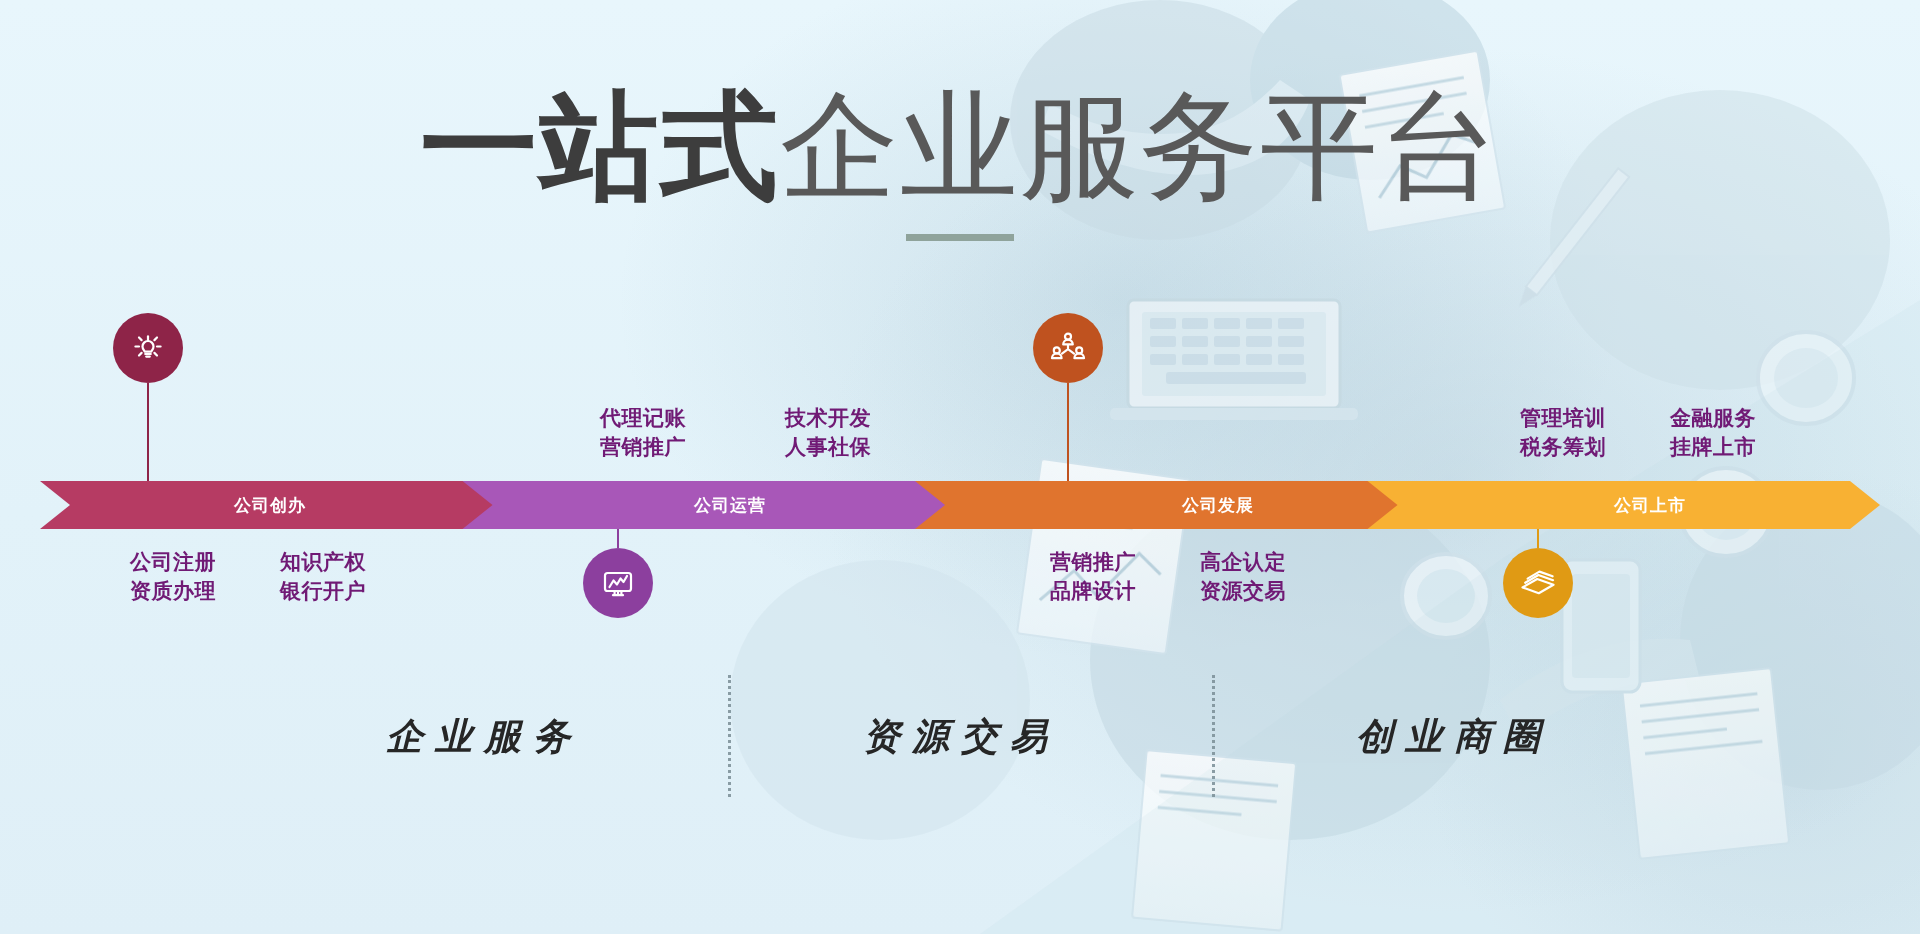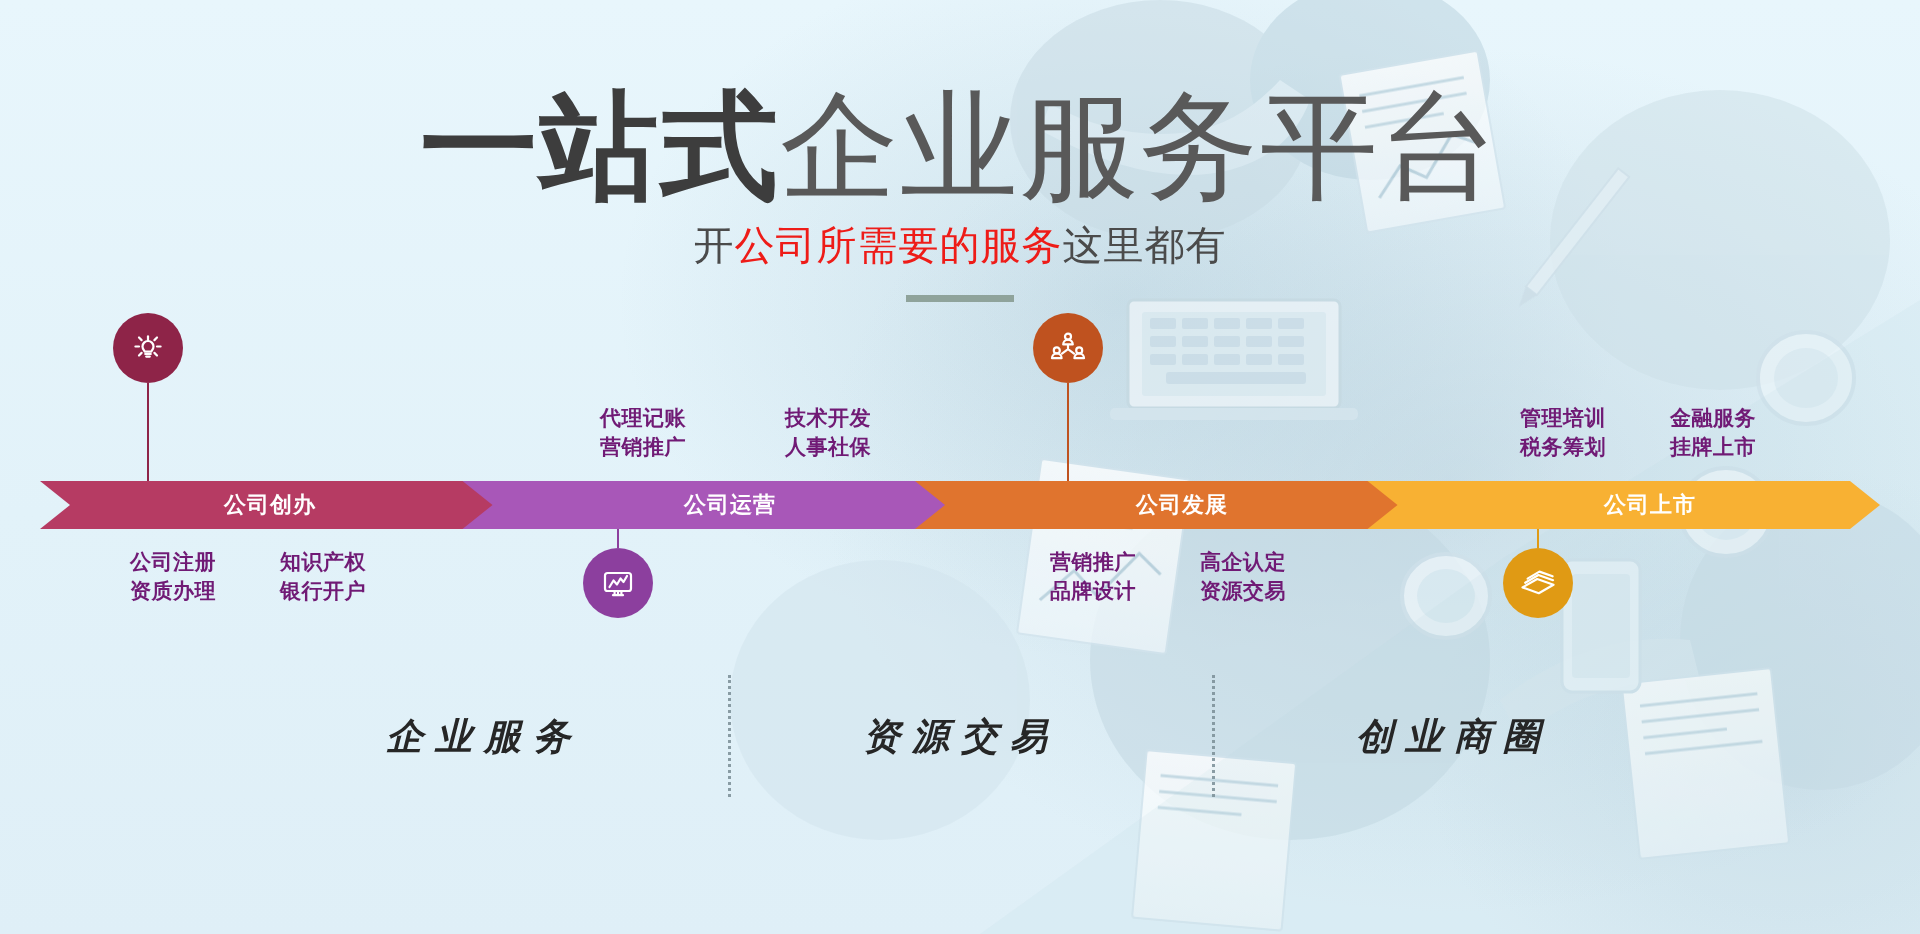--- a/index.html
+++ b/index.html
@@ -49,21 +49,21 @@
   }
 
   
   .timeline { position:absolute; left:0; top:0; width:1920px; height:934px; z-index:5; }
 
   .band { position:absolute; left:40px; top:481px; width:1840px; height:48px; }
 
   .seg-label {
     position:absolute; top:481px; height:48px;
     display:flex; align-items:center; justify-content:center;
-    color:#ffffff; font-size:22px; font-weight:700; letter-spacing:1px;
+    color:#ffffff; font-size:17px; font-weight:700; letter-spacing:1px;
     white-space:nowrap;
     text-align:center;
   }
 
   .node {
     position:absolute;
     width:70px; height:70px; border-radius:50%;
     display:flex; align-items:center; justify-content:center;
   }
   .node svg { display:block; }
@@ -200,23 +200,20 @@
     </g>
 
     <path d="M980 934 L1920 934 L1920 300 L1500 560 Z" fill="#b9d3de" opacity="0.12"></path>
   </svg>
 </div>
 
 <div class="header">
   <div class="title">
     <span class="bold">一站式</span><span class="light">企业服务平台</span>
   </div>
-  <div class="subtitle">
-    <span class="gy">开</span><span class="rd">公司所需要的服务</span><span class="gy">这里都有</span>
-  </div>
   <div class="rule"></div>
 </div>
 
 <div class="timeline">
   <svg class="band" viewBox="0 0 1840 48" preserveAspectRatio="none">
     <g id="band-shapes">
         <path d="M0,0 L452.5,0 L482.5,24 L452.5,48 L0,48 L30,24 Z" fill="#b63b63"></path>
         <path d="M422.5,0 L905,0 L935,24 L905,48 L422.5,48 L452.5,24 Z" fill="#a857b8"></path>
         <path d="M875,0 L1357.5,0 L1387.5,24 L1357.5,48 L875,48 L905,24 Z" fill="#e0742e"></path>
         <path d="M1327.5,0 L1810,0 L1840,24 L1810,48 L1327.5,48 L1357.5,24 Z" fill="#f8b133"></path>
@@ -268,21 +265,21 @@
       </div>
       <div class="stem" style="left: 617px; background: rgb(140, 63, 158); top: 529px; height: 19px;"></div>
       <div class="svc" style="left: 600px; top: 404px;">
         <div>代理记账</div>
         <div>营销推广</div>
       </div>
       <div class="svc" style="left: 785px; top: 404px;">
         <div>技术开发</div>
         <div>人事社保</div>
       </div>
-      <div class="seg-label" style="left: 952px; width: 460px;">公司发展</div>
+      <div class="seg-label" style="left: 988px; width: 460px;">公司发展</div>
       <div class="node" style="left: 1033px; top: 313px; background: rgb(191, 82, 31);">
         <span>
           <svg width="40" height="40" viewBox="0 0 40 40">
         <g style="fill:none;stroke:#ffffff;stroke-width:2.2;stroke-linecap:round;stroke-linejoin:round">
           <circle cx="20" cy="8.6" r="3"></circle>
           <path d="M15.2 16.4a4.8 4.8 0 0 1 9.6 0z"></path>
           <circle cx="8.8" cy="22.4" r="3"></circle>
           <path d="M4 30.2a4.8 4.8 0 0 1 9.6 0z"></path>
           <circle cx="31.2" cy="22.4" r="3"></circle>
           <path d="M26.4 30.2a4.8 4.8 0 0 1 9.6 0z"></path>

